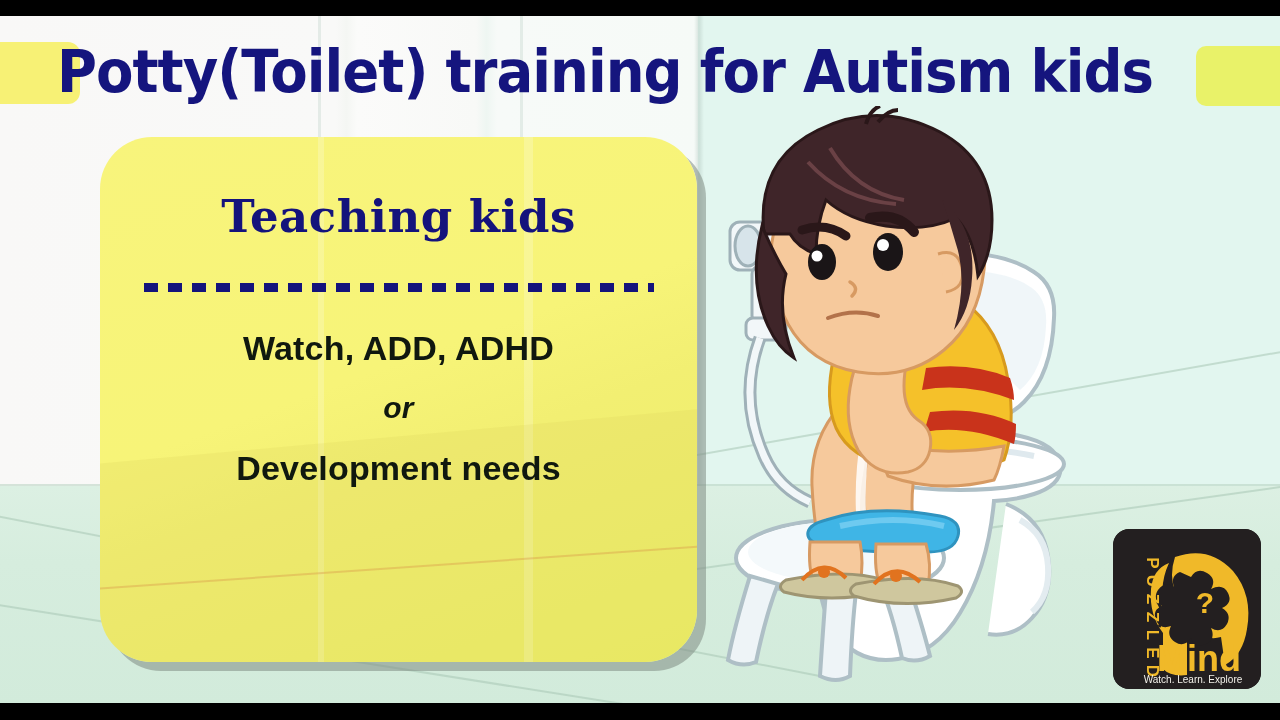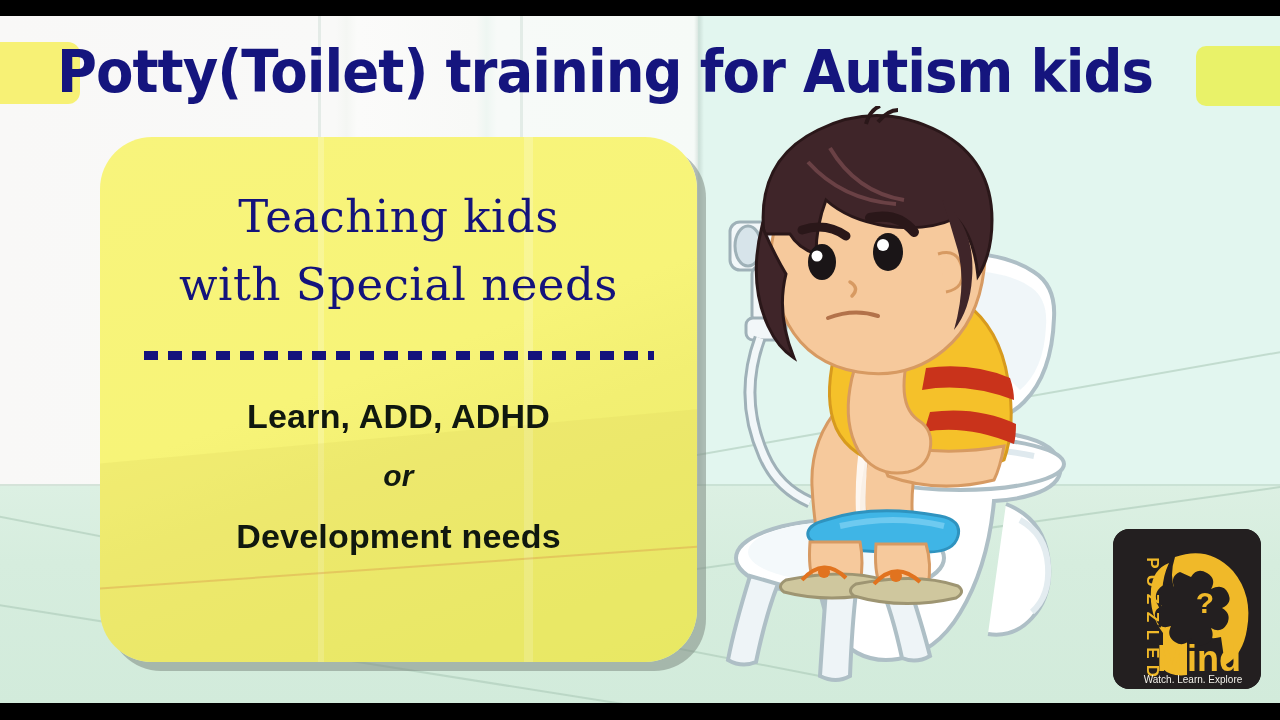--- a/index.html
+++ b/index.html
@@ -162,21 +162,21 @@
     position: relative;
     z-index: 3;
     width: 100%;
     display: flex;
     flex-direction: column;
     align-items: center;
   }
 
   .headline {
     font-family: "DejaVu Serif", "Liberation Serif", serif;
-    font-weight: normal;
+    font-weight: bold;
     font-size: 45px;
     line-height: 68px;
     color: #14137c;
     text-align: center;
     letter-spacing: 0.5px;
   }
 
   .divider {
     width: 510px;
     height: 9px;
@@ -248,25 +248,24 @@
     <div class="title">Potty(Toilet) training for Autism kids</div>
 
     <div class="card">
       <div class="card-stripe" style="left:218px; width:6px;"></div>
       <div class="card-stripe" style="left:424px; width:9px;"></div>
       <div class="card-diag"></div>
       <div class="card-diag2"></div>
 
       <div class="card-inner">
         <div class="headline">Teaching kids</div>
-        <div class="headline">with Special needs</div>
 
         <div class="divider"></div>
 
-        <div class="subline">Learn, ADD, ADHD</div>
+        <div class="subline">Watch, ADD, ADHD</div>
         <div class="subline small">or</div>
         <div class="subline">Development needs</div>
       </div>
     </div>
 
     <div class="illustration">
       <svg viewBox="0 0 420 580" xmlns="http://www.w3.org/2000/svg">
         <defs>
           <clipPath id="stoolClip">
               <rect x="0" y="0" width="420" height="580"></rect>

